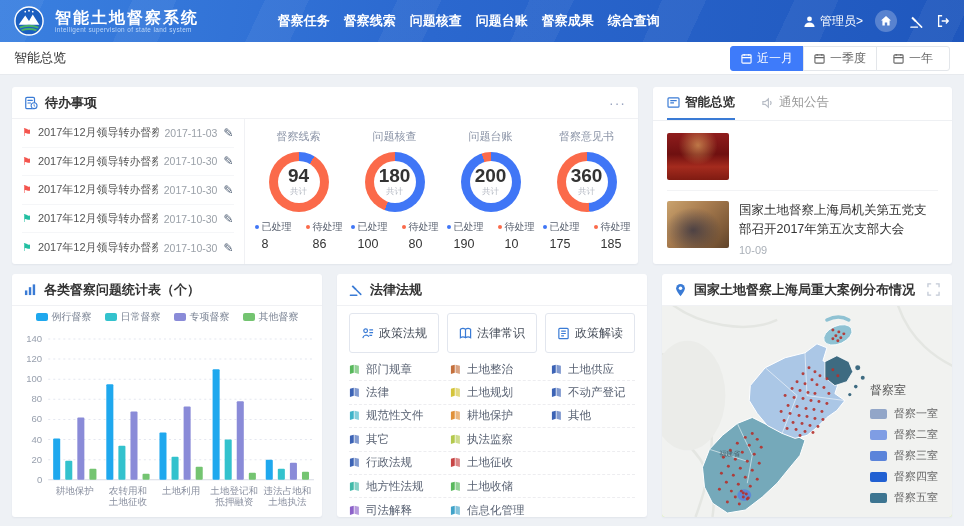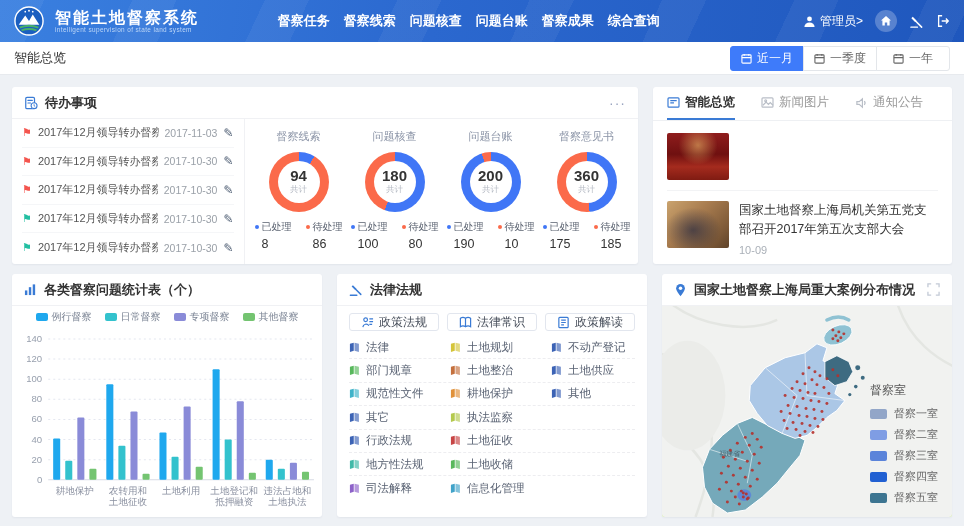--- a/index.html
+++ b/index.html
@@ -57,21 +57,21 @@
   .todo-text { flex:1; font-size:11px; color:#555; white-space:nowrap; overflow:hidden; }
   .todo-date { font-size:10.5px; color:#9aa0a8; }
   .pencil { font-size:12px; color:#4a5a70; cursor:pointer;}
   .gauges { flex:1; display:flex; justify-content:space-around; padding:8px 6px 0;}
   .gauge { width:96px; text-align:center; }
   .gauge-name { font-size:11px; color:#8a93a6; margin:2px 0 8px; }
   .donut { width:60px; height:60px; margin:0 auto; border-radius:50%; position:relative; }
   .donut::before { content:''; position:absolute; inset:9px; background:#fff; border-radius:50%; }
   .donut-center { position:absolute; inset:0; display:flex; flex-direction:column;
     align-items:center; justify-content:center; z-index:1;}
-  .donut-total { font-size:15px; font-weight:bold; color:#333; line-height:1.1;}
+  .donut-total { font-size:19px; font-weight:bold; color:#333; line-height:1.1;}
   .donut-total-label { font-size:8.5px; color:#b3b8c2; }
   .gauge-legend { display:flex; justify-content:center; gap:14px; margin-top:8px; }
   .gl { text-align:left; }
   .gl-top { font-size:10px; color:#5a6270; display:flex; align-items:center; gap:3px; white-space:nowrap;}
   .gl-dot { width:4px; height:4px; border-radius:50%; display:inline-block;}
   .gl-num { font-size:12.5px; color:#333; margin-top:3px; padding-left:7px;}
 
   
   .cardB { flex:1; }
   .news-tabs { height:34px; flex:none; display:flex; gap:26px; align-items:stretch; padding:0 14px;
@@ -99,21 +99,21 @@
   .bar-legend { height:22px; flex:none; display:flex; align-items:center; justify-content:center; gap:13px;}
   .bl-item { display:flex; align-items:center; gap:4px; font-size:10px; color:#7b8494;}
   .bl-swatch { width:12px; height:8px; border-radius:2px; }
   .bar-wrap{ flex:1; min-height:0;}
   .bar-wrap svg{display:block;}
 
   
   .cardD { flex:0 0 310px; }
   .law-body { padding:7px 12px 0; flex:1; min-height:0;}
   .law-buttons { display:flex; justify-content:space-between; margin-bottom:5px;}
-  .law-btn { width:90px; height:18px; display:flex; align-items:center; justify-content:center; gap:5px;
+  .law-btn { width:90px; height:40px; display:flex; align-items:center; justify-content:center; gap:5px;
     border:1px solid #e2e6ee; border-radius:3px; background:#fff; font-size:12px; color:#49505c; cursor:pointer;}
   .law-row { display:grid; grid-template-columns:1.06fr 1.06fr .88fr; height:23.4px;
     border-bottom:1px dashed #ededf0; align-items:center;}
   .law-row:last-child{border-bottom:none;}
   .law-link { display:flex; align-items:center; gap:6px; font-size:11.5px; color:#596273; cursor:pointer; white-space:nowrap;}
 
   
   .cardE { flex:1; position:relative;}
   .map-body { flex:1; min-height:0; background:#bef264; position:relative;}
   .map-body svg { width:100%; height:100%; display:block;}
@@ -360,28 +360,20 @@
     </div>
 
     <div class="card cardB">
       <div class="news-tabs" id="news-tabs">
           <div class="news-tab active">
             <svg width="13" height="11" viewBox="0 0 14 12" fill="none" stroke="#b9bec7" stroke-width="1.3">
               <rect x="1" y="1" width="12" height="10" rx="1"></rect>
               <path d="M3.5 4 h7 M3.5 6.5 h4"></path>
             </svg>
             <span>智能总览</span>
-          </div>
-          <div class="news-tab">
-            <svg width="13" height="11" viewBox="0 0 14 12" fill="none" stroke="#b9bec7" stroke-width="1.3">
-              <rect x="1" y="1" width="12" height="10" rx="1"></rect>
-              <path d="M2 9 l3.5 -3.5 L8 8 l2 -2 L13 9"></path>
-              <circle cx="5" cy="4" r="1"></circle>
-            </svg>
-            <span>新闻图片</span>
           </div>
           <div class="news-tab">
             <svg width="13" height="12" viewBox="0 0 14 13" fill="none" stroke="#b9bec7" stroke-width="1.3">
               <path d="M2 5 h2.5 L8 2 v9 L4.5 8 H2 Z"></path>
               <path d="M10 4.5 a3 3 0 0 1 0 4"></path>
             </svg>
             <span>通知公告</span>
           </div>
         </div>
       <div class="news-list" id="news-list">
@@ -508,71 +500,71 @@
                 <path d="M4.5 4.5 h5 M4.5 7 h5 M4.5 9.5 h3"></path>
               </svg>
               <span>政策解读</span>
             </button>
           </div>
         <div id="law-grid">
             <div class="law-row">
               <div>
                 <span class="law-link">
                   <svg width="11" height="11" viewBox="0 0 12 12">
+                    <path d="M1 2 L5.2 0.8 V9.6 L1 10.8 Z" fill="#58b85c"></path>
+                    <path d="M6 0.8 L10.8 2 V10.8 L6 9.6 Z" fill="#58b85c" opacity="0.65"></path>
+                  </svg>
+                  <span>部门规章</span>
+                </span>
+              </div>
+              <div>
+                <span class="law-link">
+                  <svg width="11" height="11" viewBox="0 0 12 12">
+                    <path d="M1 2 L5.2 0.8 V9.6 L1 10.8 Z" fill="#c4703d"></path>
+                    <path d="M6 0.8 L10.8 2 V10.8 L6 9.6 Z" fill="#c4703d" opacity="0.65"></path>
+                  </svg>
+                  <span>土地整治</span>
+                </span>
+              </div>
+              <div>
+                <span class="law-link">
+                  <svg width="11" height="11" viewBox="0 0 12 12">
                     <path d="M1 2 L5.2 0.8 V9.6 L1 10.8 Z" fill="#3c63b5"></path>
                     <path d="M6 0.8 L10.8 2 V10.8 L6 9.6 Z" fill="#3c63b5" opacity="0.65"></path>
                   </svg>
+                  <span>土地供应</span>
+                </span>
+              </div>
+            </div>
+            <div class="law-row">
+              <div>
+                <span class="law-link">
+                  <svg width="11" height="11" viewBox="0 0 12 12">
+                    <path d="M1 2 L5.2 0.8 V9.6 L1 10.8 Z" fill="#3c63b5"></path>
+                    <path d="M6 0.8 L10.8 2 V10.8 L6 9.6 Z" fill="#3c63b5" opacity="0.65"></path>
+                  </svg>
                   <span>法律</span>
                 </span>
               </div>
               <div>
                 <span class="law-link">
                   <svg width="11" height="11" viewBox="0 0 12 12">
                     <path d="M1 2 L5.2 0.8 V9.6 L1 10.8 Z" fill="#d4c43a"></path>
                     <path d="M6 0.8 L10.8 2 V10.8 L6 9.6 Z" fill="#d4c43a" opacity="0.65"></path>
                   </svg>
                   <span>土地规划</span>
                 </span>
               </div>
               <div>
                 <span class="law-link">
                   <svg width="11" height="11" viewBox="0 0 12 12">
                     <path d="M1 2 L5.2 0.8 V9.6 L1 10.8 Z" fill="#3c63b5"></path>
                     <path d="M6 0.8 L10.8 2 V10.8 L6 9.6 Z" fill="#3c63b5" opacity="0.65"></path>
                   </svg>
                   <span>不动产登记</span>
-                </span>
-              </div>
-            </div>
-            <div class="law-row">
-              <div>
-                <span class="law-link">
-                  <svg width="11" height="11" viewBox="0 0 12 12">
-                    <path d="M1 2 L5.2 0.8 V9.6 L1 10.8 Z" fill="#58b85c"></path>
-                    <path d="M6 0.8 L10.8 2 V10.8 L6 9.6 Z" fill="#58b85c" opacity="0.65"></path>
-                  </svg>
-                  <span>部门规章</span>
-                </span>
-              </div>
-              <div>
-                <span class="law-link">
-                  <svg width="11" height="11" viewBox="0 0 12 12">
-                    <path d="M1 2 L5.2 0.8 V9.6 L1 10.8 Z" fill="#c4703d"></path>
-                    <path d="M6 0.8 L10.8 2 V10.8 L6 9.6 Z" fill="#c4703d" opacity="0.65"></path>
-                  </svg>
-                  <span>土地整治</span>
-                </span>
-              </div>
-              <div>
-                <span class="law-link">
-                  <svg width="11" height="11" viewBox="0 0 12 12">
-                    <path d="M1 2 L5.2 0.8 V9.6 L1 10.8 Z" fill="#3c63b5"></path>
-                    <path d="M6 0.8 L10.8 2 V10.8 L6 9.6 Z" fill="#3c63b5" opacity="0.65"></path>
-                  </svg>
-                  <span>土地供应</span>
                 </span>
               </div>
             </div>
             <div class="law-row">
               <div>
                 <span class="law-link">
                   <svg width="11" height="11" viewBox="0 0 12 12">
                     <path d="M1 2 L5.2 0.8 V9.6 L1 10.8 Z" fill="#3fb3c9"></path>
                     <path d="M6 0.8 L10.8 2 V10.8 L6 9.6 Z" fill="#3fb3c9" opacity="0.65"></path>
                   </svg>

